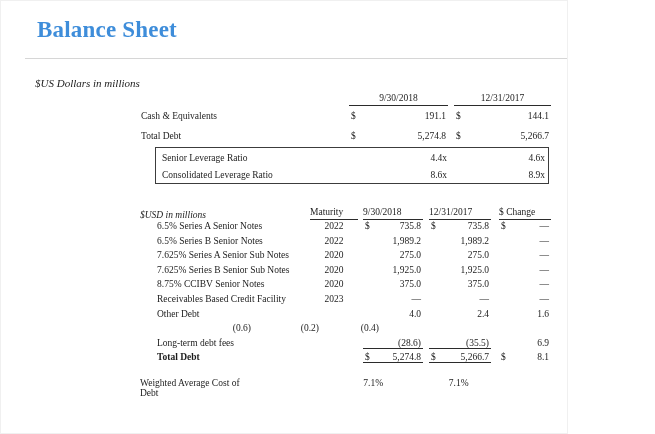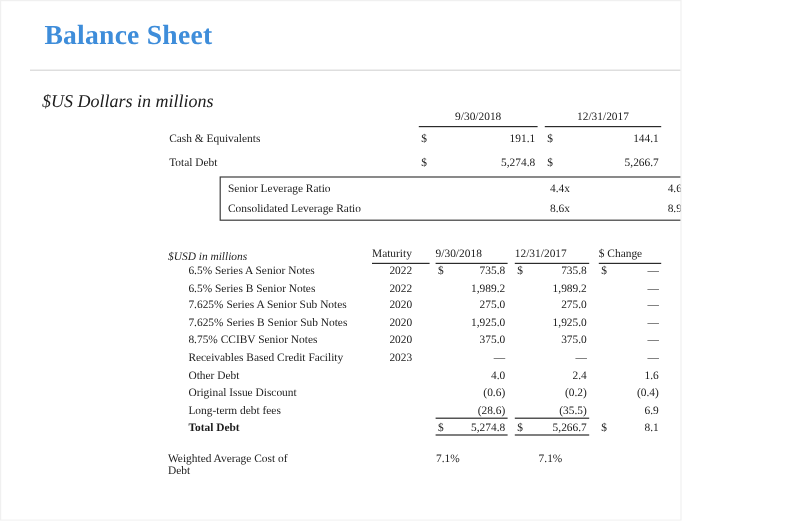--- a/index.html
+++ b/index.html
@@ -4,34 +4,34 @@
 <style>
   * { margin:0; padding:0; box-sizing:border-box; }
   html,body { background:#ffffff; }
   .page {
     position:relative; width:568px; height:434px; background:#ffffff;
     font-family:Liberation Serif, serif; color:#1c1c1c;
     overflow:hidden; border:1px solid #f0f0f0;
   }
   .title { position:absolute; left:36px; top:16px; font-size:23px; font-weight:700; color:#3e8dda; letter-spacing:0.2px; }
   .title-rule { position:absolute; left:24px; top:57px; width:631px; border-top:1px solid #d6d6d6; }
-  .subtitle { position:absolute; left:34px; top:76px; font-size:15px; font-style:italic; }
+  .subtitle { position:absolute; left:34px; top:76px; font-size:11px; font-style:italic; }
 
   
   .sumtab { position:absolute; left:140px; top:89px; width:410px; font-size:9.5px; }
   .srow { display:flex; height:20px; align-items:center; }
   .srow.hdr { height:16px; align-items:flex-end; }
   .s-label { width:208px; }
   .s-col { width:99px; display:flex; justify-content:space-between; align-items:center; padding:0 2px; }
   .s-col.c2017 { width:97px; }
   .s-gap { width:6px; }
   .hdr .s-col { justify-content:center; border-bottom:1px solid #2b2b2b; padding-bottom:2px; }
 
   
-  .ratiobox { position:absolute; left:154px; top:146px; width:394px; height:37px; border:1px solid #3c3c3c; font-size:9.5px; padding-top:1px;margin-left:28px; }
+  .ratiobox { position:absolute; left:154px; top:146px; width:394px; height:37px; border:1px solid #3c3c3c; font-size:9.5px; padding-top:1px; }
   .rrow { display:flex; height:17px; align-items:center; padding-left:6px; }
   .r-label { width:188px; }
   .r-v1 { width:97px; text-align:right; }
   .r-v2 { flex:1; text-align:right; padding-right:3px; }
 
   
   .debttab { position:absolute; left:139px; top:203px; width:411px; font-size:9.5px; }
   .drow { display:flex; height:14.6px; align-items:flex-start; }
   .drow.hdr { height:16px; align-items:flex-end; margin-bottom:1px; }
   .d-label { width:170px; padding-left:17px; }
@@ -249,21 +249,20 @@
           <span>2.4</span>
         </div>
       <div style="width:8px;"></div>
       <div class="d-chg d-money">
           <span></span>
           <span>1.6</span>
         </div>
     </div>
 
     <div class="drow">
-      <div class="d-label">Original Issue Discount</div>
       <div class="d-mat"></div>
       <div style="width:5px;"></div>
       <div class="d-c18 d-money">
           <span></span>
           <span>(0.6)</span>
         </div>
       <div style="width:6px;"></div>
       <div class="d-c17 d-money">
           <span></span>
           <span>(0.2)</span>

